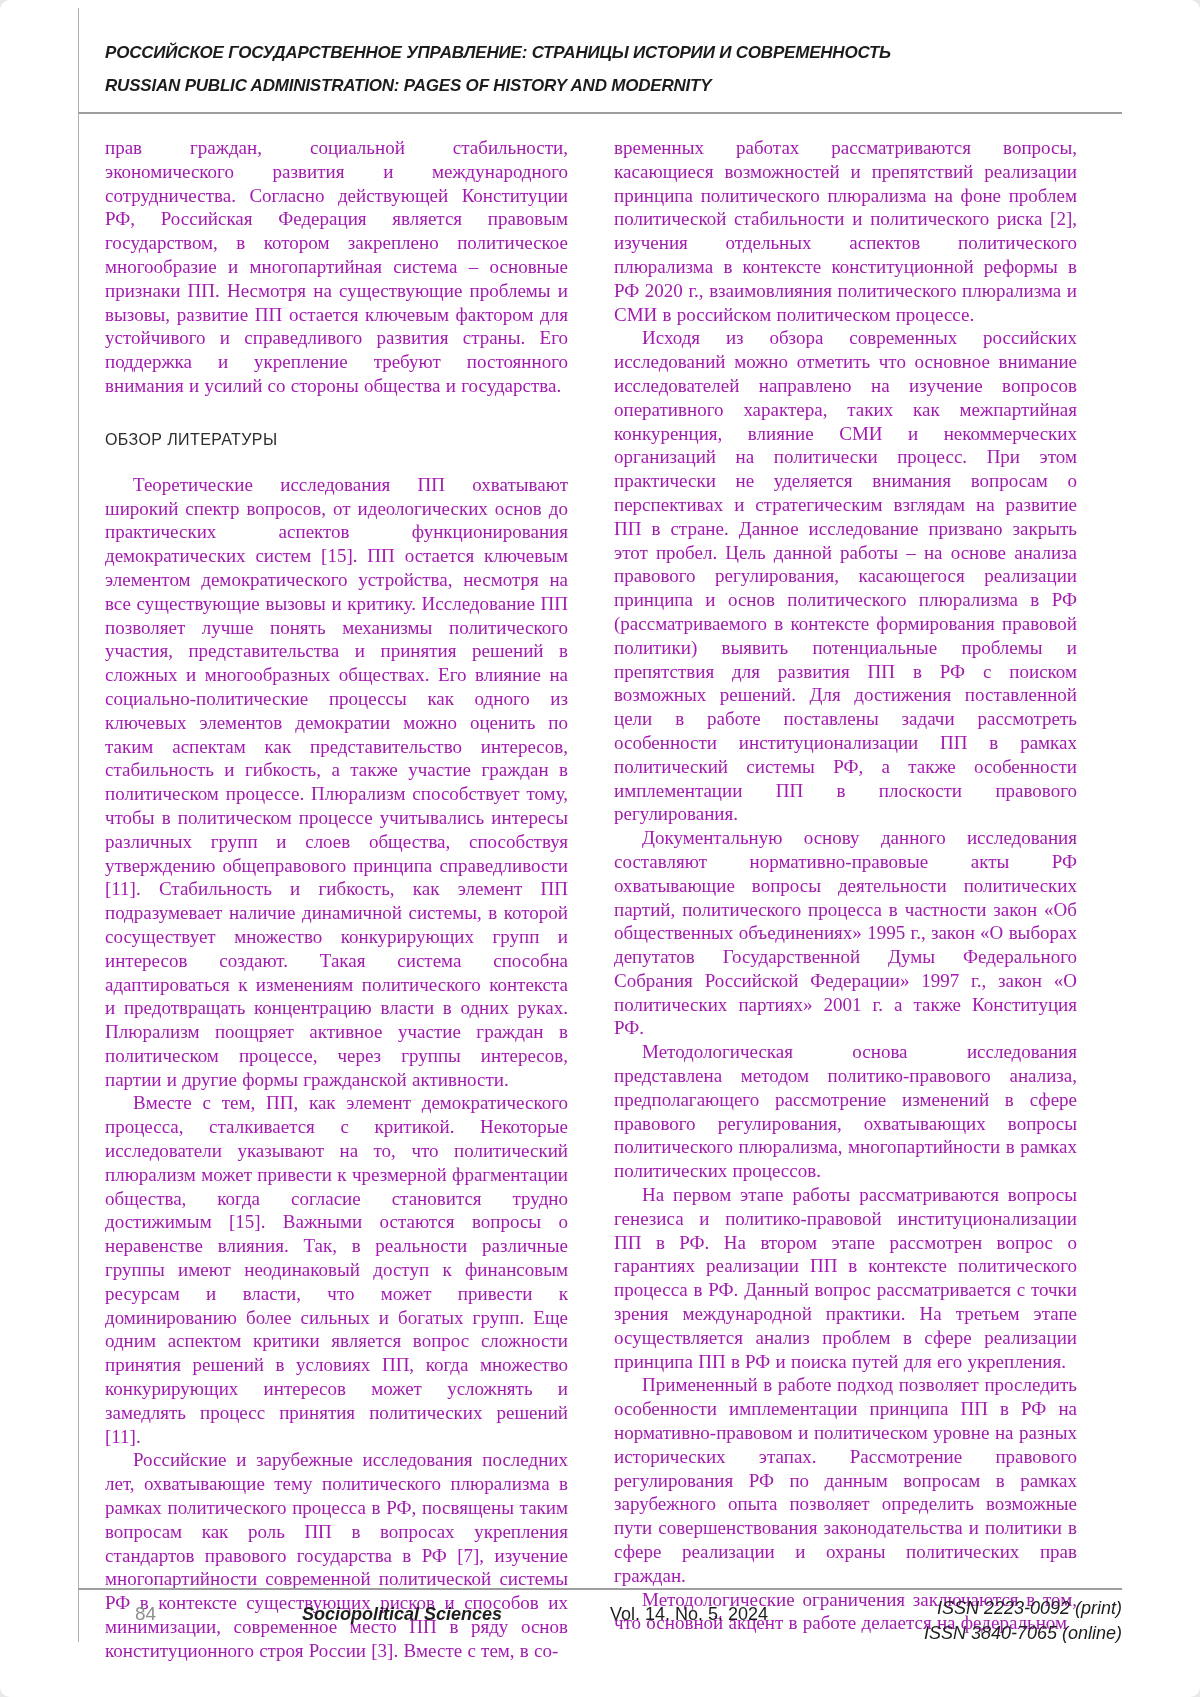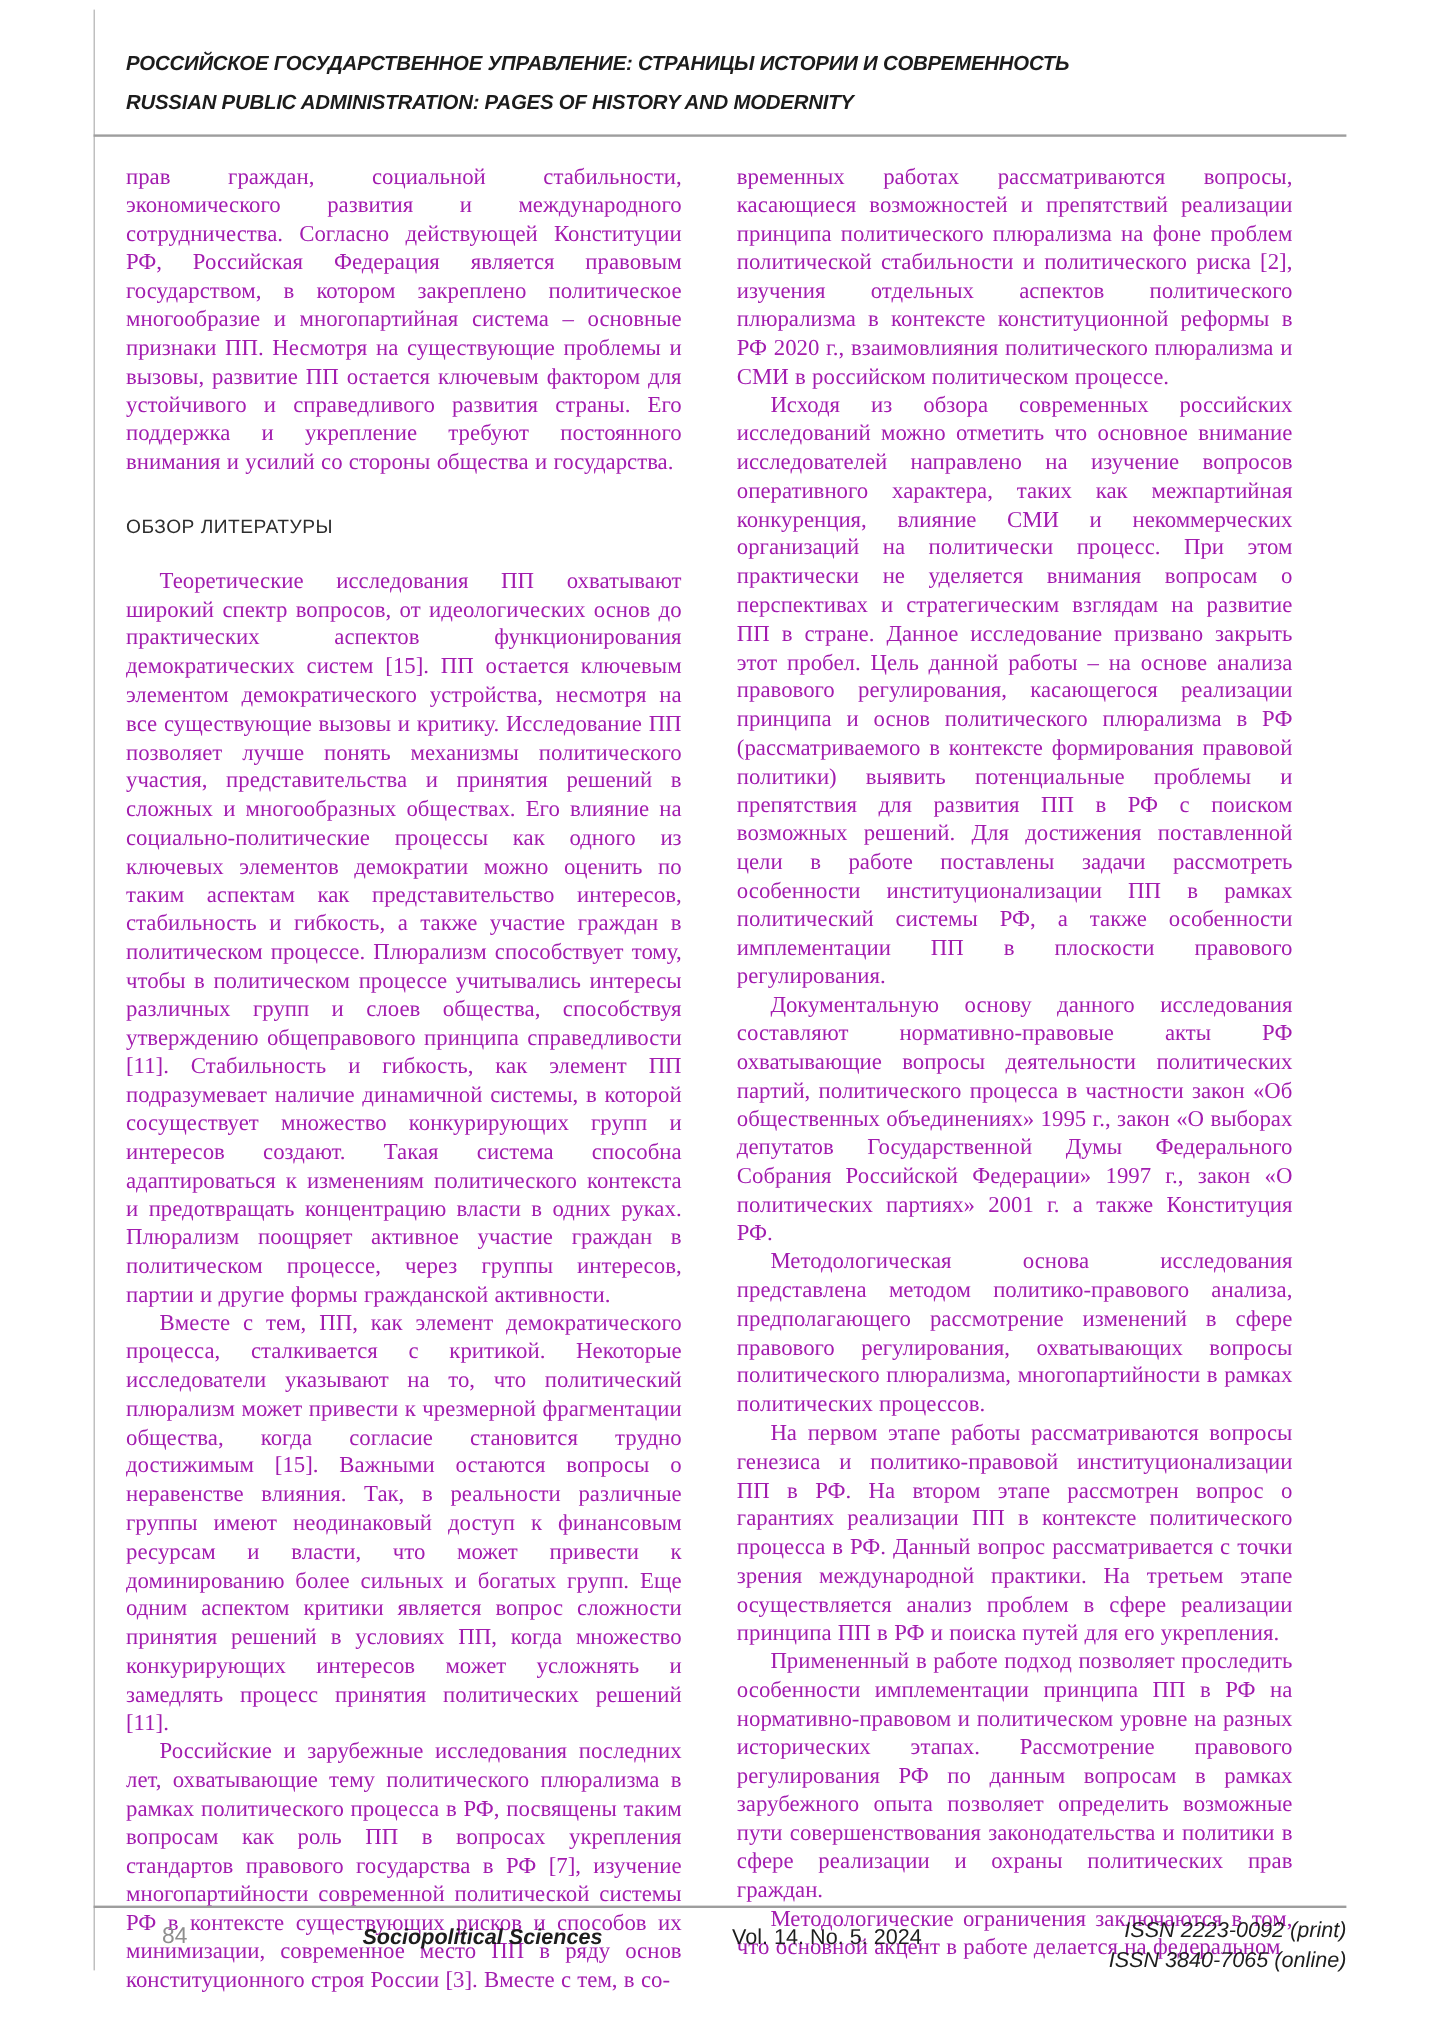--- a/index.html
+++ b/index.html
@@ -1,18 +1,18 @@
 <!DOCTYPE html>
 <html lang="ru"><head>
 <meta charset="utf-8">
 <style>
   html,body{margin:0;padding:0;background:#e8e8e8;}
   .page{
     position:relative;width:1200px;height:1697px;background:#ffffff;
-    overflow:hidden;font-family:"Liberation Serif",serif;margin:0 auto;
+    overflow:hidden;font-family:"Liberation Serif",serif;margin:0 auto;border-radius:10px;
   }
   .vrule{position:absolute;left:78px;top:8px;width:1px;height:1634px;background:#b0b0b0;}
   .running-head{position:absolute;left:105px;top:36px;width:1020px;}
   .running-head div{
     font-family:"Liberation Sans",sans-serif;font-style:italic;font-weight:bold;
     font-size:17px;line-height:33px;color:#1c1c1c;letter-spacing:-0.2px;white-space:nowrap;
   }
   .hrule{position:absolute;left:78px;width:1044px;height:2px;background:#9e9e9e;}
   .hrule.top{top:112px;}
   .hrule.bottom{top:1588px;}

